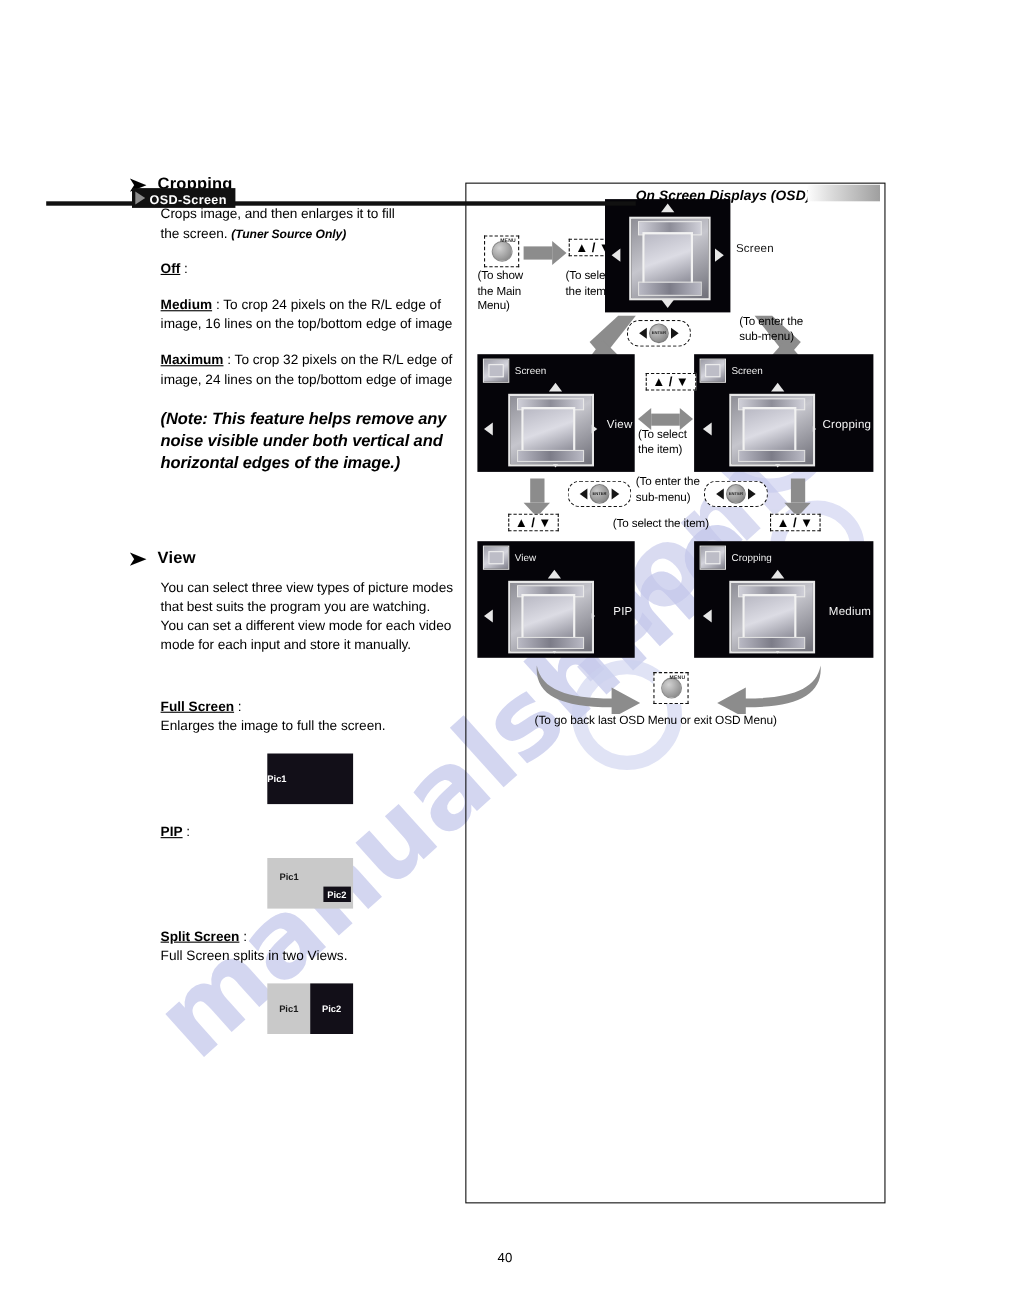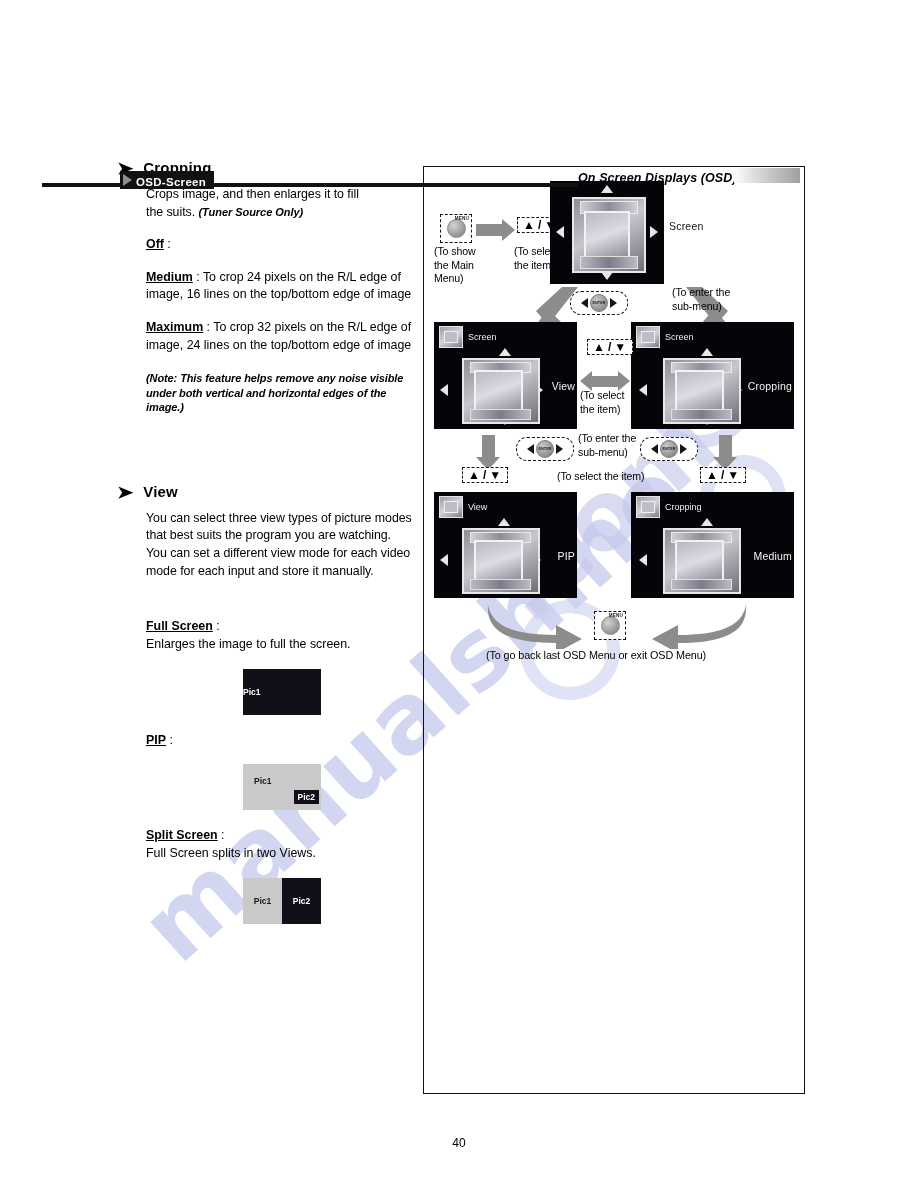--- a/index.html
+++ b/index.html
@@ -89,21 +89,21 @@
   }
   .bullet-title { font-size: 15px; font-weight: 700; letter-spacing: .2px; line-height: 1; }
   .body-text {
     margin-left: 28px; font-size: 12.4px; line-height: 1.42; letter-spacing: -0.05px;
   }
   .italic-bold { font-style: italic; font-weight: 700; font-size: 11px; }
   .term { font-weight: 700; text-decoration: underline; }
   .blk { margin-left: 28px; font-size: 12.4px; line-height: 1.42; margin-top: 15px; }
   .note {
     margin-left: 28px; margin-top: 17px;
-    font-size: 11px; font-style: italic; font-weight: 700; line-height: 1.32;
+    font-size: 15px; font-style: italic; font-weight: 700; line-height: 1.32;
     letter-spacing: -.1px;
   }
 
   
   .sample-wrap { margin-left: 28px; display: flex; justify-content: center; }
   .sample {
     position: relative; width: 78px; height: 46px;
     display: flex; align-items: center; 
     font-size: 8.5px; font-weight: 700;
   }
@@ -273,21 +273,21 @@
 
 <div id="left-col">
 
   <div class="bullet-head">
     <span class="bullet-glyph">➤</span>
     <span class="bullet-title">Cropping</span>
   </div>
 
   <div class="body-text">
     <span>Crops image, and then enlarges it to fill</span><br>
-    <span>the suits.</span>
+    <span>the screen.</span>
     <span class="italic-bold">(Tuner Source Only)</span>
   </div>
 
   <div class="blk">
     <span class="term">Off</span><span> :</span>
   </div>
 
 
   <div class="blk">
     <span class="term">Medium</span><span> :</span><span> To crop 24 pixels on the R/L edge of image, 16 lines on the top/bottom edge of image</span>

